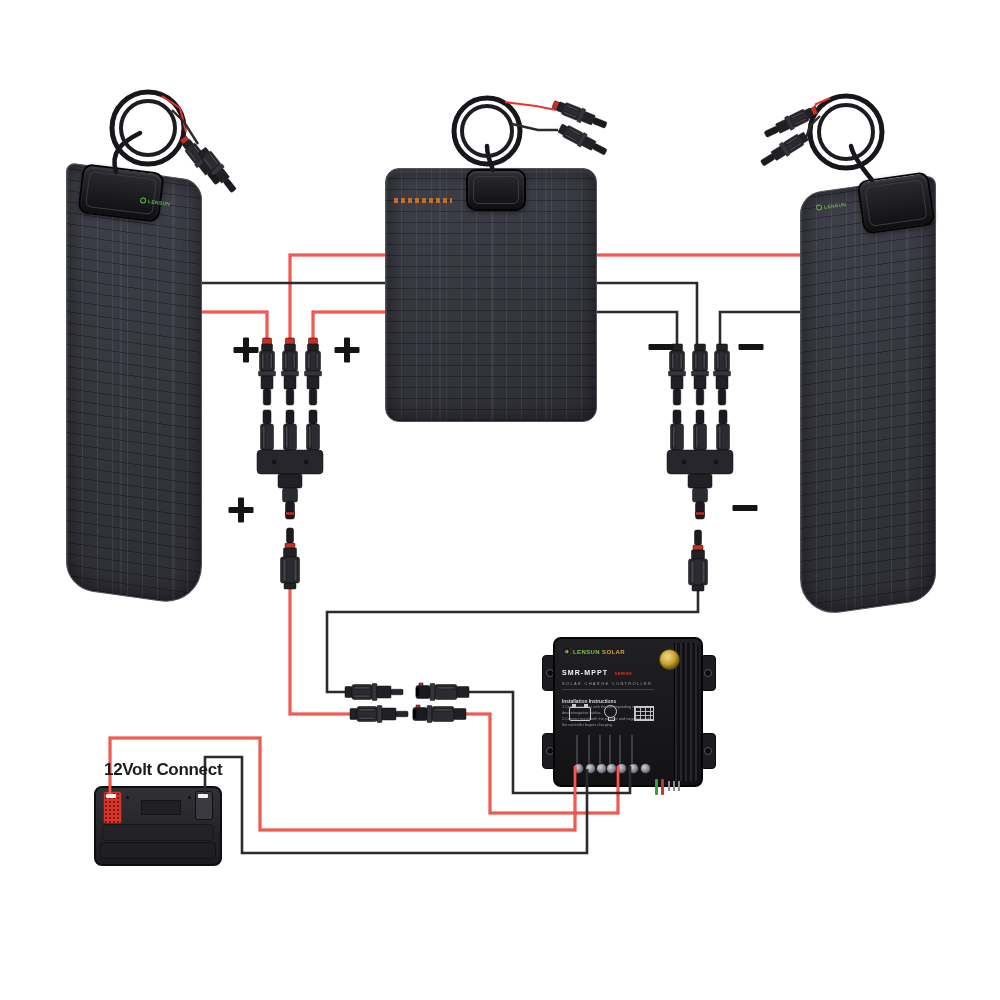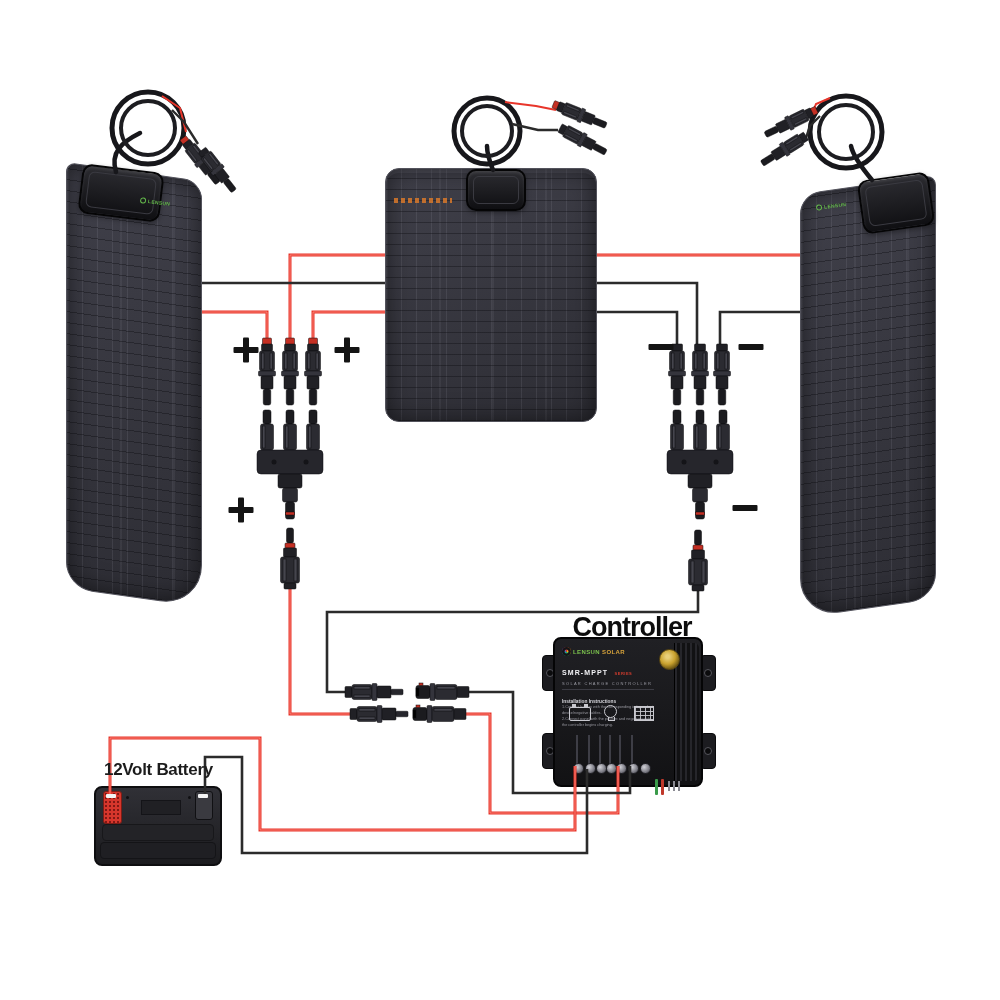--- a/index.html
+++ b/index.html
@@ -443,22 +443,21 @@
         <rect x="-5.5" y="0" width="11" height="7" fill="#202025" rx="1" stroke="#0a0a0c" stroke-width="0.5"></rect>
         <rect x="-7.5" y="7" width="15" height="20" fill="#2b2b31" rx="2" stroke="#0a0a0c" stroke-width="0.5"></rect>
         <rect x="-5.5" y="9" width="2.5" height="16" fill="#45454d" rx="0" stroke="#0a0a0c" stroke-width="0.5"></rect>
         <rect x="3" y="9" width="2.5" height="16" fill="#45454d" rx="0" stroke="#0a0a0c" stroke-width="0.5"></rect>
         <rect x="-8.5" y="27" width="17" height="5" fill="#34343c" rx="1" stroke="#0a0a0c" stroke-width="0.5"></rect>
         <rect x="-6" y="32" width="12" height="13" fill="#202025" rx="1" stroke="#0a0a0c" stroke-width="0.5"></rect>
         <rect x="-3.75" y="45" width="7.5" height="16" fill="#1b1b1f" rx="2" stroke="#0a0a0c" stroke-width="0.5"></rect>
       </g>
     </svg>
 
-  <div id="controller-title">Controller</div>
-  <div id="battery-title">12Volt Battery</div>
+  <div id="battery-title">12Volt Connect</div>
 
   <div id="logo-left" class="panel-logo">
     <span class="dot"></span>
     <span>LENSUN</span>
   </div>
   <div id="logo-right" class="panel-logo">
     <span class="dot"></span>
     <span>LENSUN</span>
   </div>
   <div id="spec-center"></div>

